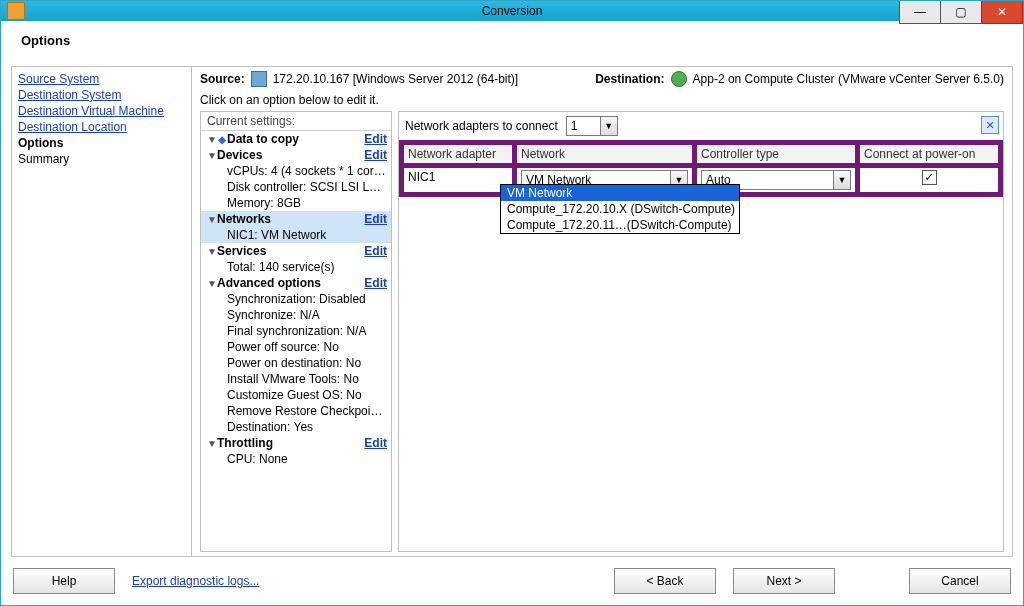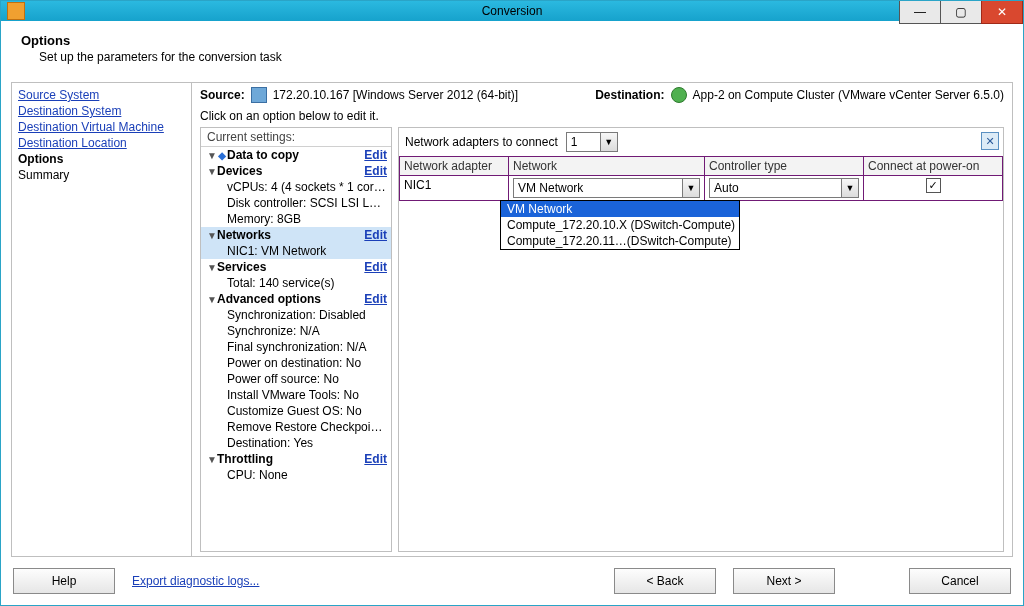--- a/index.html
+++ b/index.html
@@ -35,21 +35,21 @@
   .settings-item .diamond{width:10px;display:inline-block;color:#2a6fd6;text-align:center;font-size:10px;}
   .settings-item .txt{flex:1;overflow:hidden;text-overflow:ellipsis;}
   .settings-item .edit{color:#1a3fb8;text-decoration:underline;cursor:pointer;margin-left:4px;}
   .settings-item.head{font-weight:bold;}
   .settings-item.child{padding-left:26px;font-weight:normal;}
   .settings-item.sel{background:#cfe4f7;}
   .right-panel{flex:1;border:1px solid #bfbfbf;position:relative;min-height:0;}
   .rp-header{display:flex;align-items:center;gap:8px;padding:4px 6px;}
   .rp-close{position:absolute;top:4px;right:4px;width:16px;height:16px;border:1px solid #5a90c2;background:#dcebf7;color:#2a5a9a;display:flex;align-items:center;justify-content:center;font-size:11px;cursor:pointer;}
   table.net{width:100%;border-collapse:collapse;}
-  table.net th,table.net td{border:1px solid #701a75;padding:2px 4px;text-align:left;font-weight:normal;font-size:12px;vertical-align:top;background:#fff;}
+  table.net th,table.net td{border:5px solid #701a75;padding:2px 4px;text-align:left;font-weight:normal;font-size:12px;vertical-align:top;background:#fff;}
   table.net th{background:#f3f3f3;color:#333;}
   .combo{display:flex;align-items:center;border:1px solid #7a7a7a;height:18px;background:#fff;}
   .combo .val{flex:1;padding:0 4px;white-space:nowrap;overflow:hidden;}
   .combo .drop{width:16px;height:100%;border-left:1px solid #7a7a7a;background:linear-gradient(#f7f7f7,#dcdcdc);display:flex;align-items:center;justify-content:center;font-size:9px;}
   .dropdown-list{position:absolute;border:1px solid #000;background:#fff;z-index:10;}
   .dropdown-list .opt{padding:1px 6px;white-space:nowrap;}
   .dropdown-list .opt.sel{background:#1a63d9;color:#fff;}
   .checkbox-cell{text-align:center !important;}
   .chk{width:13px;height:13px;border:1px solid #555;display:inline-flex;align-items:center;justify-content:center;font-size:11px;background:#fff;}
   .footer{height:40px;display:flex;align-items:center;padding:4px 12px;gap:17px;}
@@ -73,21 +73,20 @@
           <span>▢</span>
         </div>
       <div class="win-btn close">
           <span>✕</span>
         </div>
     </div>
   </div>
 
   <div class="header-area">
     <h1>Options</h1>
-    <div class="subtitle">Set up the parameters for the conversion task</div>
   </div>
 
   <div class="body-frame">
 
     <div class="nav">
       <a>Source System</a>
       <a>Destination System</a>
       <a>Destination Virtual Machine</a>
       <a>Destination Location</a>
       <a class="current">Options</a>
@@ -157,24 +156,24 @@
               <div class="settings-item child">
                 <span class="txt">Synchronization: Disabled</span>
               </div>
               <div class="settings-item child">
                 <span class="txt">Synchronize: N/A</span>
               </div>
               <div class="settings-item child">
                 <span class="txt">Final synchronization: N/A</span>
               </div>
               <div class="settings-item child">
+                <span class="txt">Power off source: No</span>
+              </div>
+              <div class="settings-item child">
                 <span class="txt">Power on destination: No</span>
-              </div>
-              <div class="settings-item child">
-                <span class="txt">Power off source: No</span>
               </div>
               <div class="settings-item child">
                 <span class="txt">Install VMware Tools: No</span>
               </div>
               <div class="settings-item child">
                 <span class="txt">Customize Guest OS: No</span>
               </div>
               <div class="settings-item child">
                 <span class="txt">Remove Restore Checkpoints…</span>
               </div>

